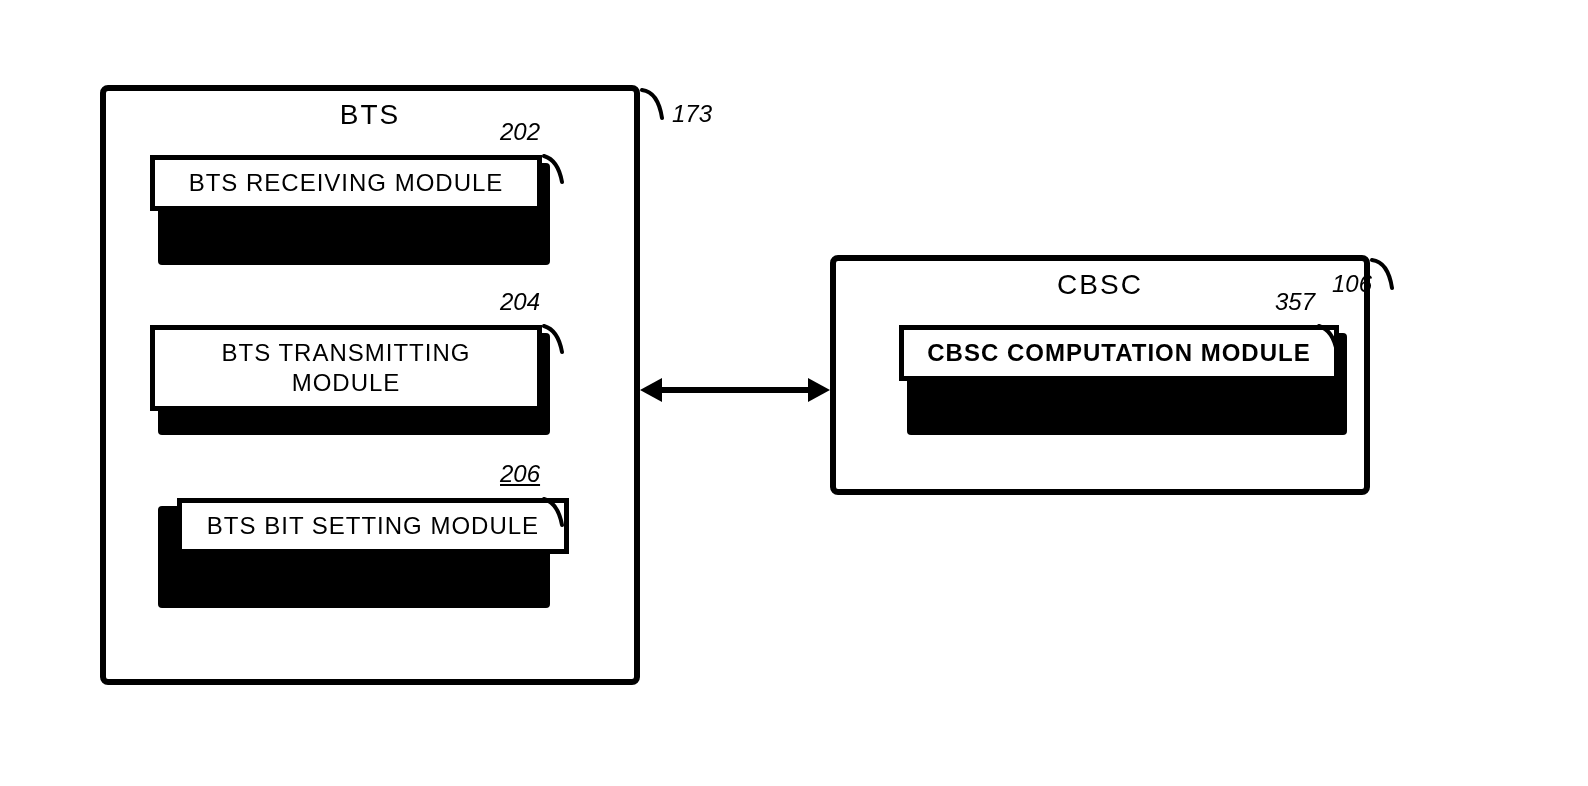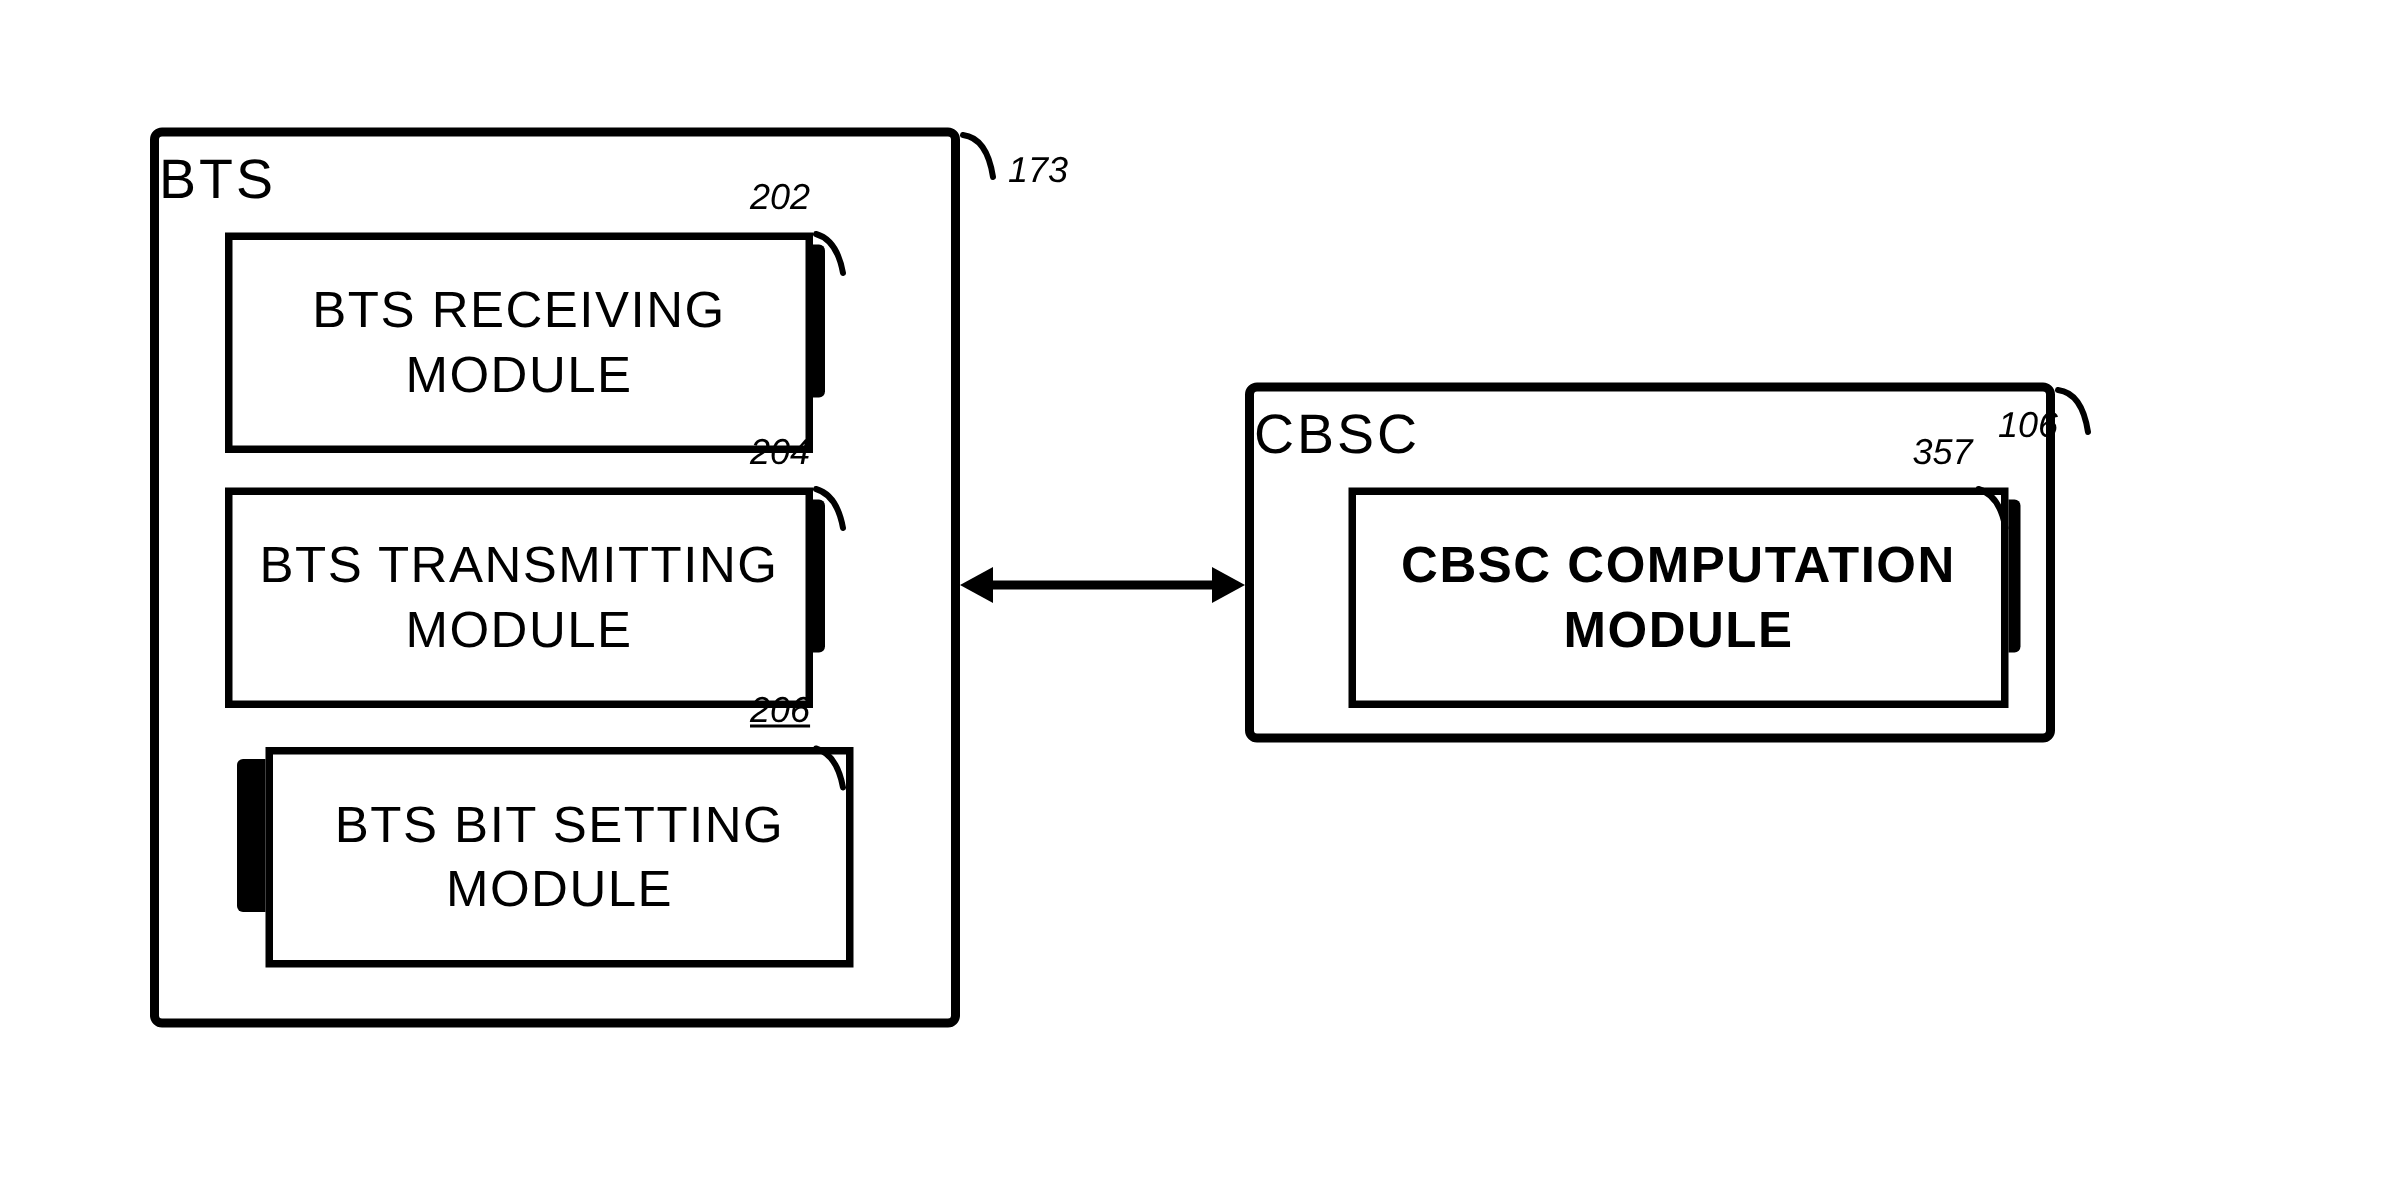--- a/index.html
+++ b/index.html
@@ -26,41 +26,42 @@
       width: 540px;
       height: 600px;
     }
     .cbsc-box {
       left: 830px;
       top: 255px;
       width: 540px;
       height: 240px;
     }
     .box-title {
-      font-size: 37px;
+      text-align: center;
+      font-size: 28px;
       font-weight: 400;
       letter-spacing: 2px;
       margin-top: 8px;
       font-family: 'Comic Sans MS', cursive, sans-serif;
     }
     .module-wrapper {
       position: absolute;
     }
     .module-shadow {
       position: absolute;
       background: #000;
       border-radius: 4px;
     }
     .module-box {
       position: relative;
       border: 5px solid #000;
       background: #fff;
-      padding: 26px 18px;
+      padding: 8px 18px;
       text-align: center;
-      font-size: 34px;
+      font-size: 24px;
       letter-spacing: 1px;
       line-height: 1.25;
       font-family: 'Comic Sans MS', cursive, sans-serif;
     }
     .ref-label {
       position: absolute;
       font-size: 24px;
       font-style: italic;
       font-family: 'Comic Sans MS', cursive, sans-serif;
     }

